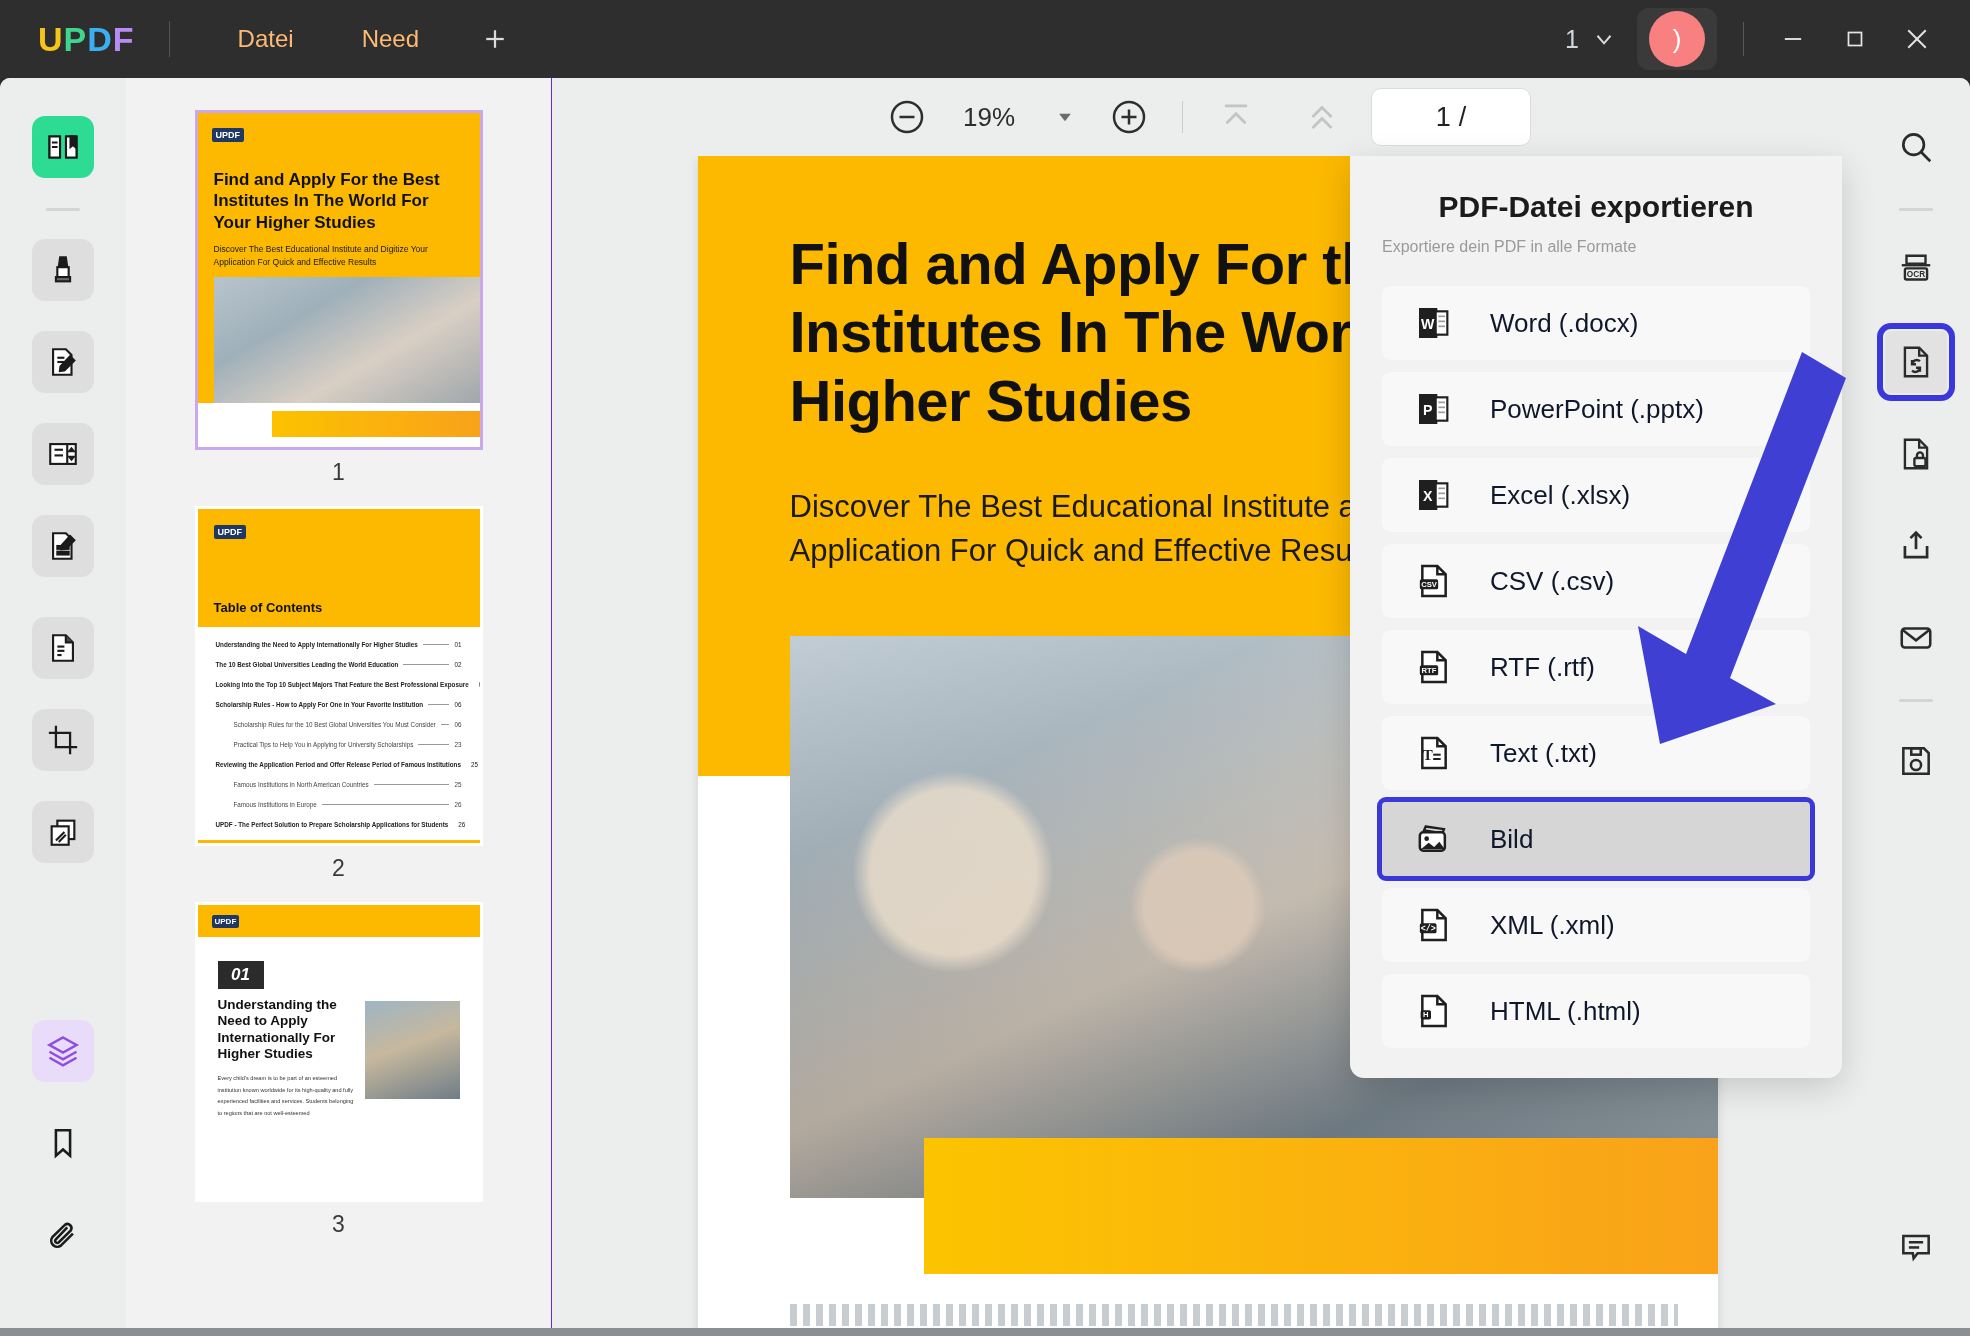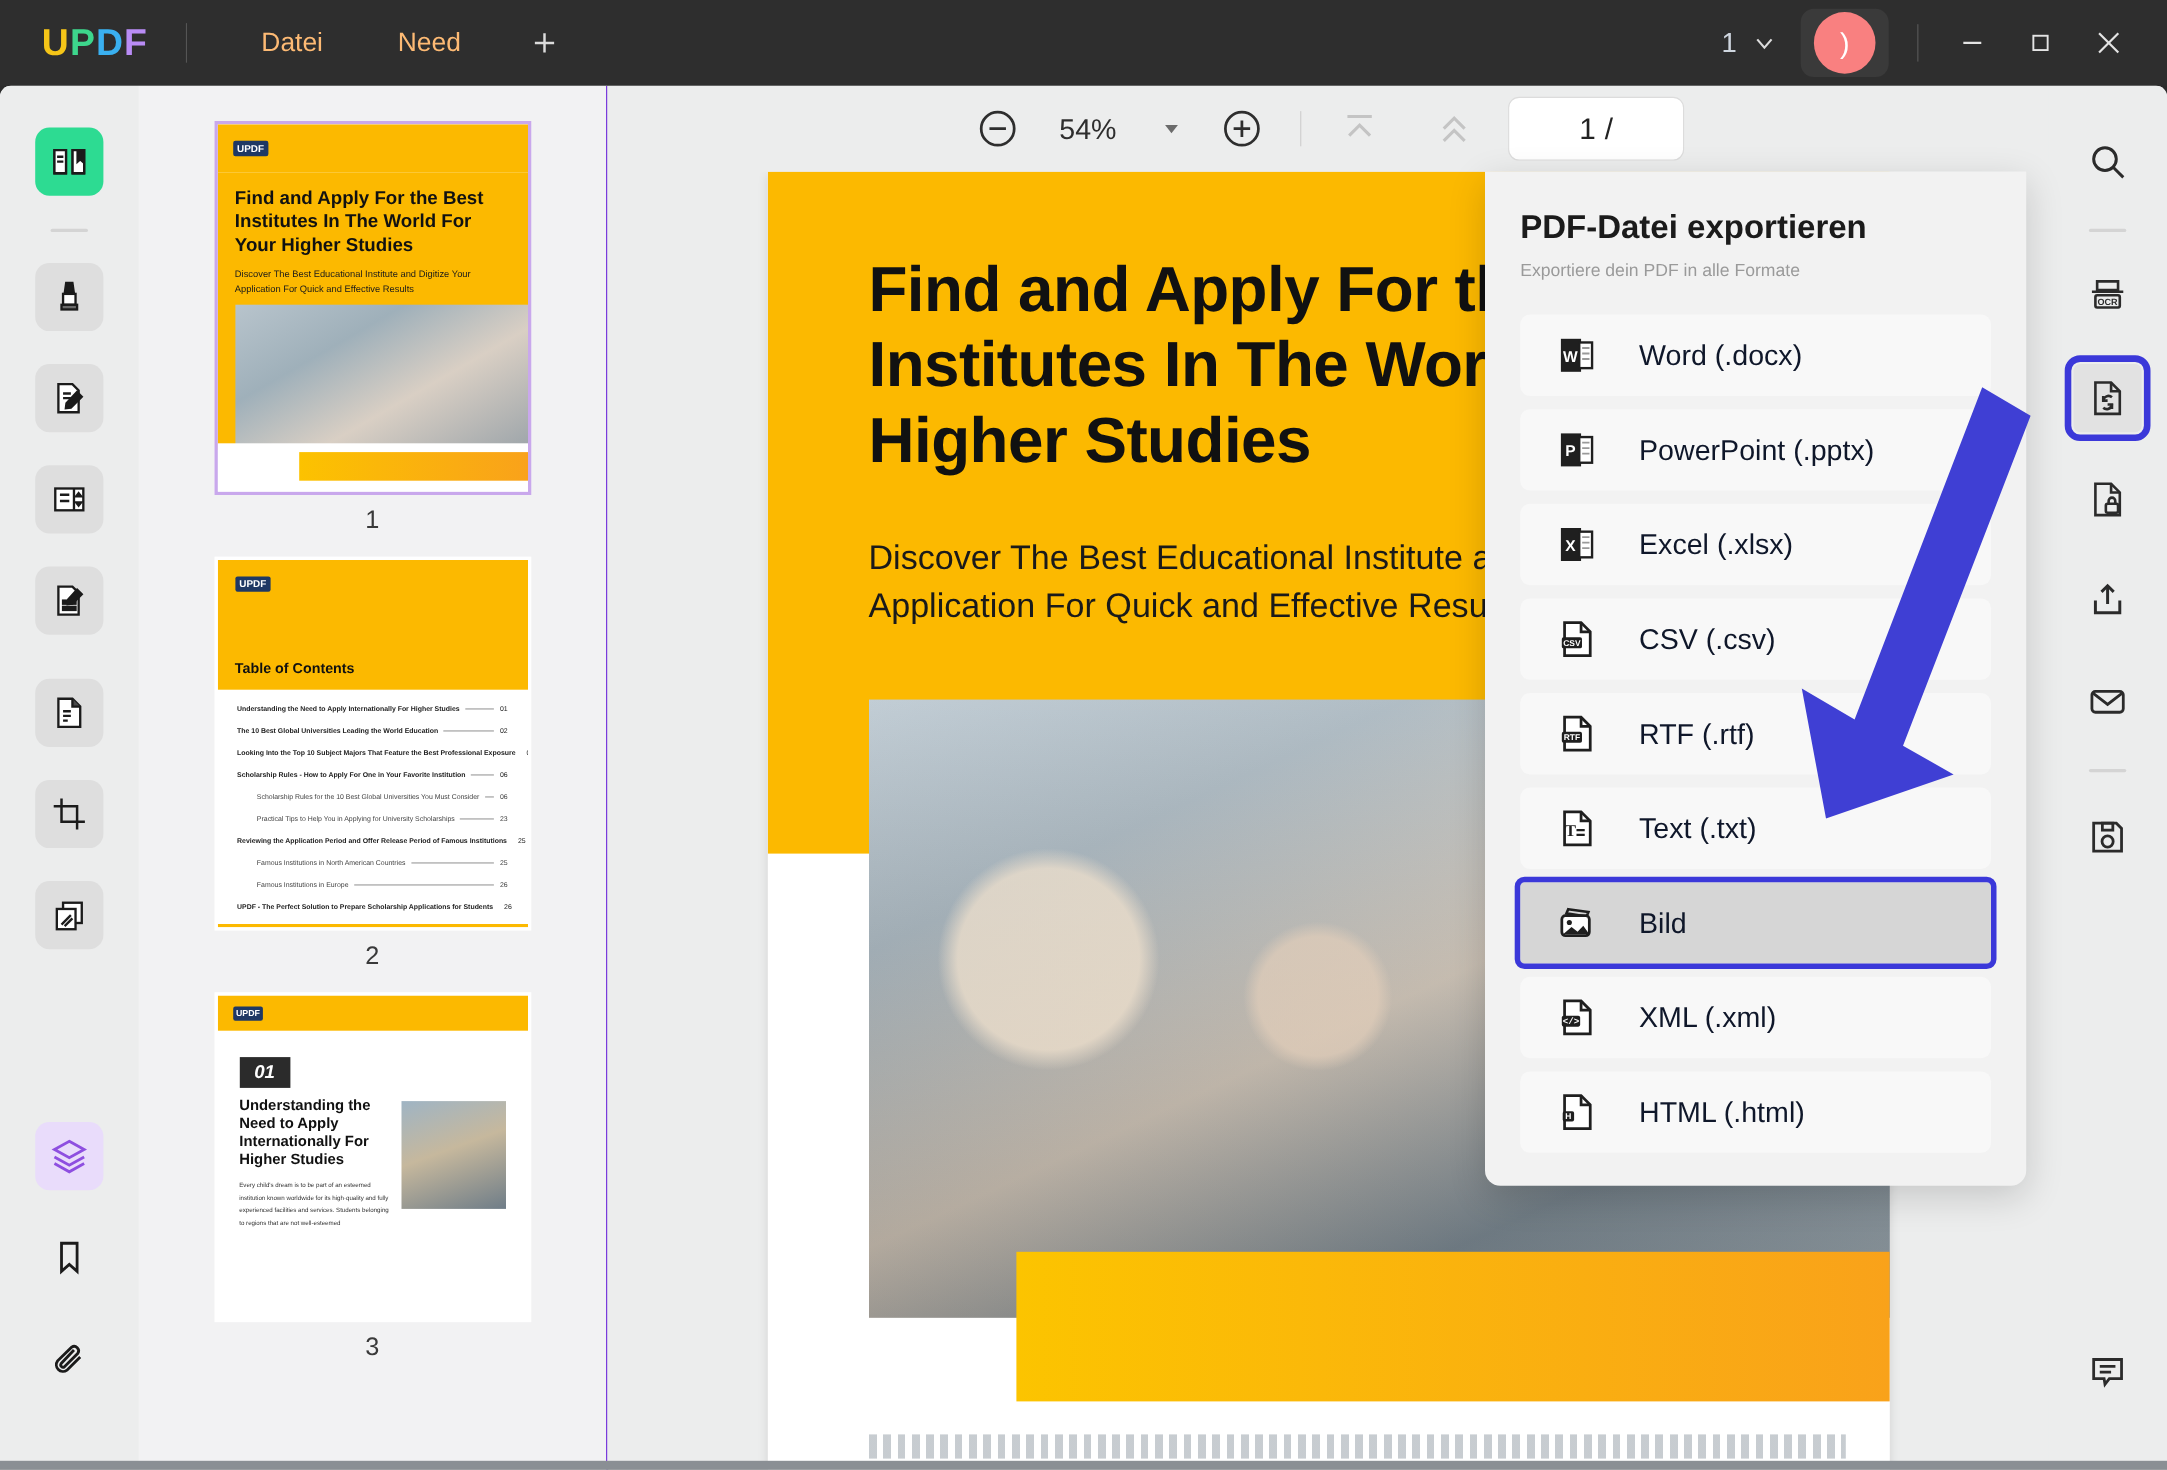--- a/index.html
+++ b/index.html
@@ -142,21 +142,21 @@
   .rr-btn.active { background:#e2e2e2; outline:6px solid #3b38d9; outline-offset:2px; border-radius:6px; }
   .rr-sep { width:34px;height:3px;background:#d4d4d4;margin:0 auto 28px auto;border-radius:2px;}
   .rr-bottom { position:absolute; bottom:28px; left:0; width:108px; }
 
   
   .export {
     position:absolute; right:128px; top:78px; width:492px;
     background:#f2f2f2; border-radius:0 0 14px 14px;
     box-shadow:0 10px 34px rgba(0,0,0,.16); padding:34px 32px 30px 32px; z-index:40;
   }
-  .export h2 { font-size:30px; color:#1b1b1b; font-weight:bold; }
+  .export h2 { font-size:30px; color:#1b1b1b; font-weight:bold;text-align:center; }
   .export .esub { font-size:16px; color:#9a9a9a; margin:14px 0 30px 0; }
   .fmt {
     height:74px; background:#f8f8f8; border-radius:9px; margin-bottom:12px;
     display:flex; align-items:center; padding-left:32px; cursor:pointer; position:relative;
   }
   .fmt .ficon { width:40px; height:40px; margin-right:36px; flex:0 0 auto; }
   .fmt .flabel { font-size:26px; color:#0f172a; }
   .fmt.sel { background:#d6d6d6; outline:5px solid #3b38d9; outline-offset:0; border-radius:4px; }
 
   
@@ -406,21 +406,21 @@
   </div>
 
   <div class="main">
     <div class="toolbar">
       <div class="tb-icon">
         <svg viewBox="0 0 24 24" width="40" height="40" fill="none" stroke="#2e2e2e" stroke-width="1.5">
             <circle cx="12" cy="12" r="9"></circle>
             <line x1="7.5" y1="12" x2="16.5" y2="12"></line>
           </svg>
       </div>
-      <div class="zoomval">54%</div>
+      <div class="zoomval">19%</div>
       <div class="caret">
         <svg viewBox="0 0 24 24" width="20" height="20" fill="#6b6b6b">
             <polygon points="5,8 19,8 12,17"></polygon>
           </svg>
       </div>
       <div class="tb-icon">
         <svg viewBox="0 0 24 24" width="40" height="40" fill="none" stroke="#2e2e2e" stroke-width="1.5">
             <circle cx="12" cy="12" r="9"></circle>
             <line x1="7.5" y1="12" x2="16.5" y2="12"></line>
             <line x1="12" y1="7.5" x2="12" y2="16.5"></line>

